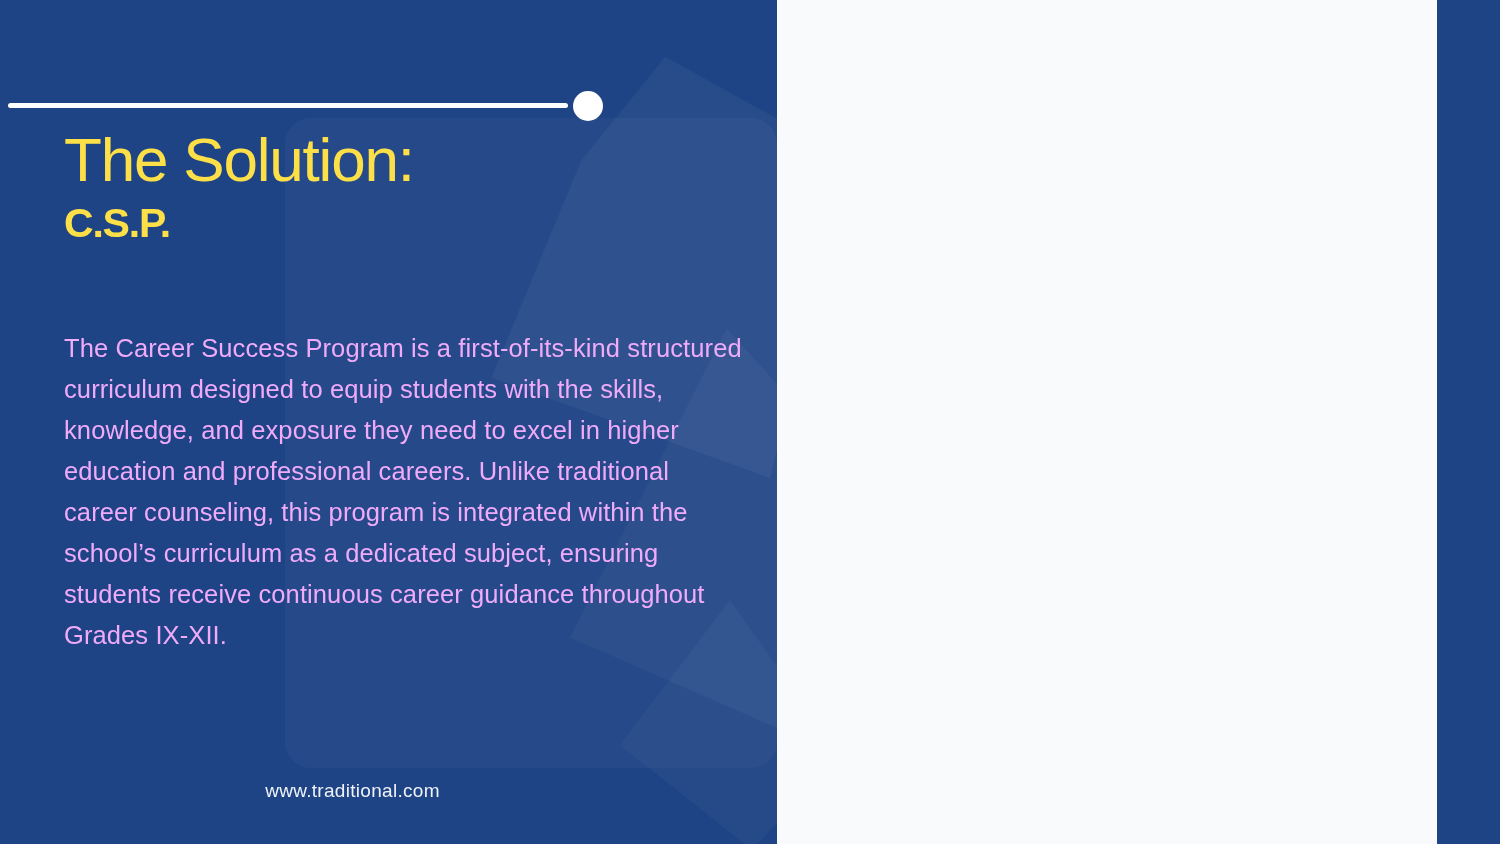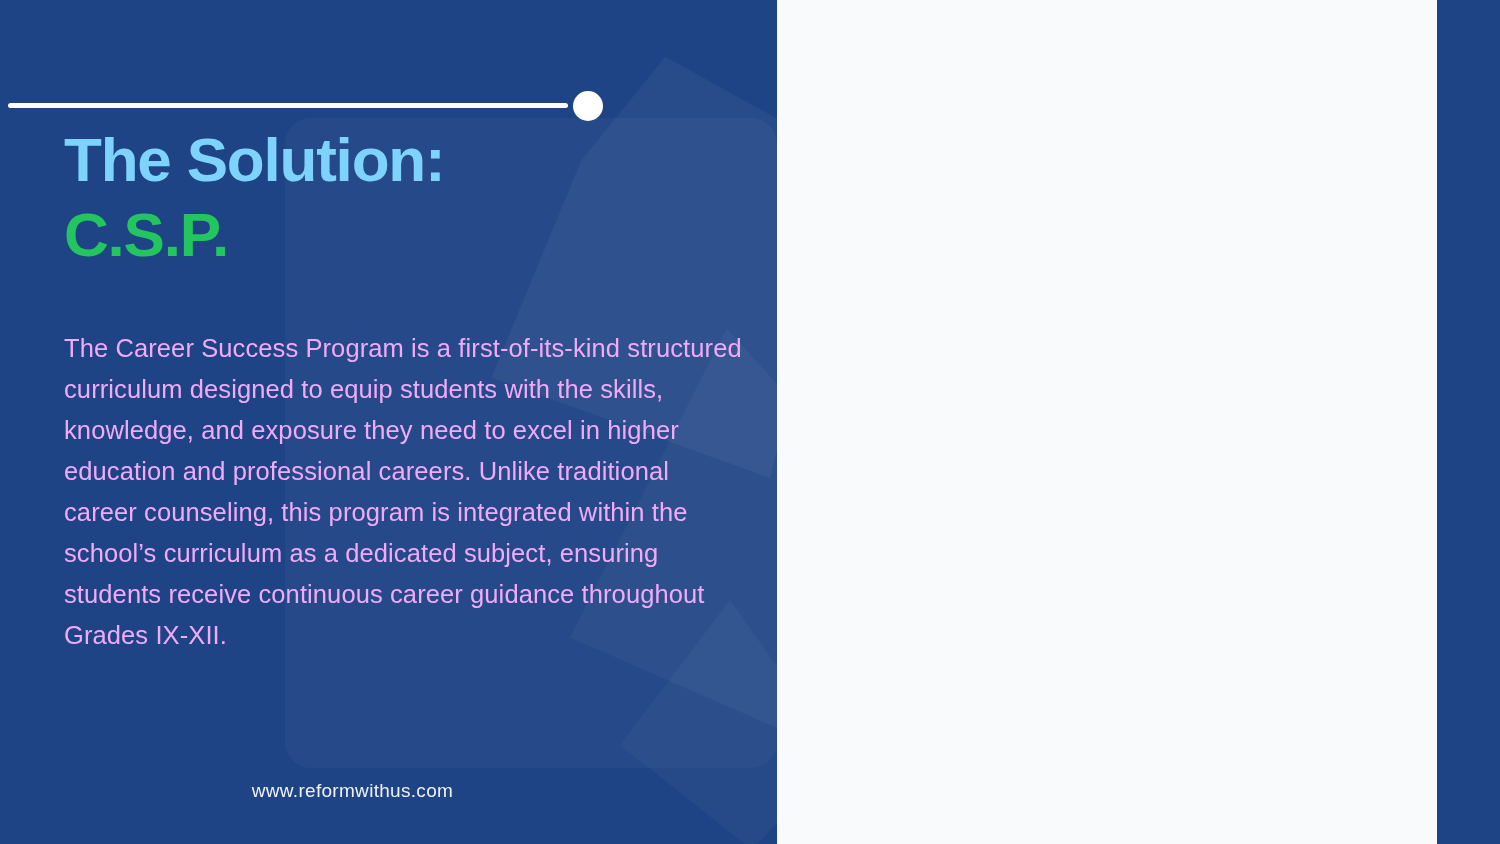--- a/index.html
+++ b/index.html
@@ -37,25 +37,25 @@
     background:rgba(255,255,255,0.03);
     clip-path:polygon(50% 0%, 100% 62%, 60% 100%, 0% 58%);
   }
 
   .topline-wrap { position:absolute; left:8px; top:96px; width:590px; height:20px; }
   .topline { position:absolute; left:0; top:7px; width:560px; height:5px; background:#ffffff; border-radius:3px; }
   .topdot  { position:absolute; left:565px; top:-5px; width:30px; height:30px; background:#ffffff; border-radius:50%; }
 
   .headline { position:absolute; left:64px; top:128px; width:680px; }
   .headline .l1 {
-    display:block; font-size:62px; font-weight:700; color:#7dd3fc;
+    display:block; font-size:62px; font-weight:400; color:#fde047;
     letter-spacing:-1.2px; line-height:1.02;
   }
   .headline .l2 {
-    display:block; font-size:62px; font-weight:800; color:#22c55e;
+    display:block; font-size:41px; font-weight:800; color:#fde047;
     letter-spacing:-1.2px; line-height:1.02; margin-top:12px;
   }
 
   .body-copy {
     position:absolute; left:64px; top:328px; width:680px;
     font-size:25.5px; line-height:41px; color:#f0abfc; font-weight:400;
     letter-spacing:0.1px;
   }
 
   .site-url {
@@ -87,21 +87,21 @@
       <div class="topdot"></div>
     </div>
 
     <div class="headline">
       <span class="l1">The Solution:</span>
       <span class="l2">C.S.P.</span>
     </div>
 
     <div class="body-copy">The Career Success Program is a first-of-its-kind structured curriculum designed to equip students with the skills, knowledge, and exposure they need to excel in higher education and professional careers. Unlike traditional career counseling, this program is integrated within the school’s curriculum as a dedicated subject, ensuring students receive continuous career guidance throughout Grades IX-XII.</div>
 
-    <div class="site-url">www.reformwithus.com</div>
+    <div class="site-url">www.traditional.com</div>
   </div>
 
   <div class="right-panel">
 
     
     
 
     
     
 

